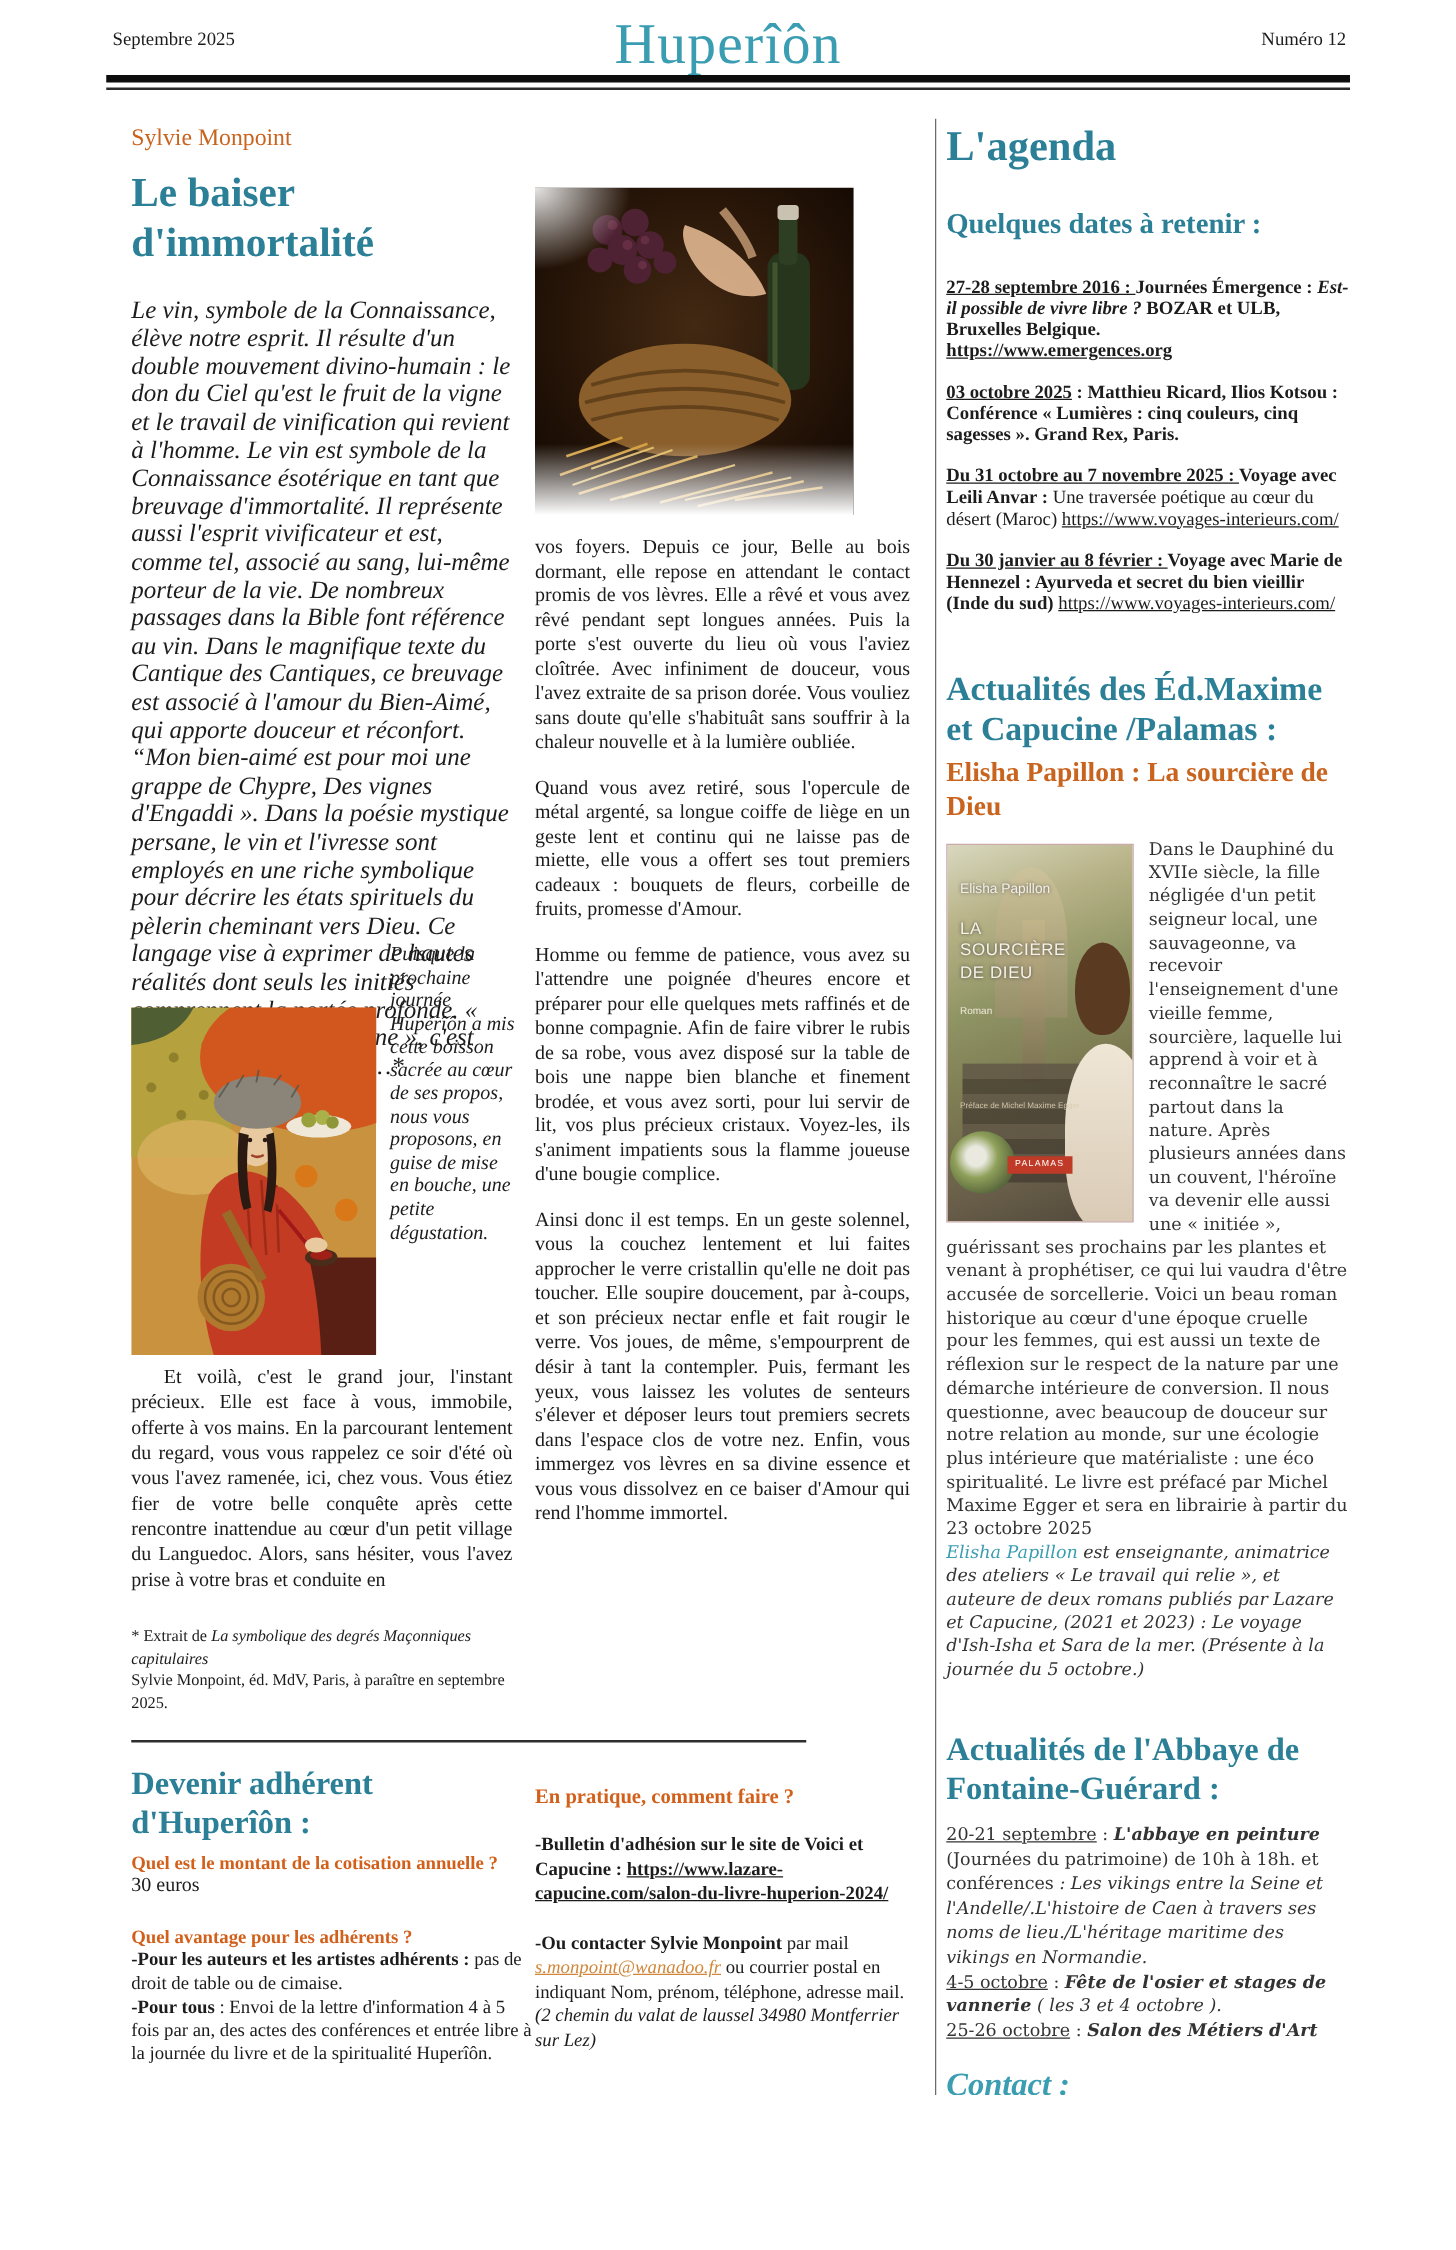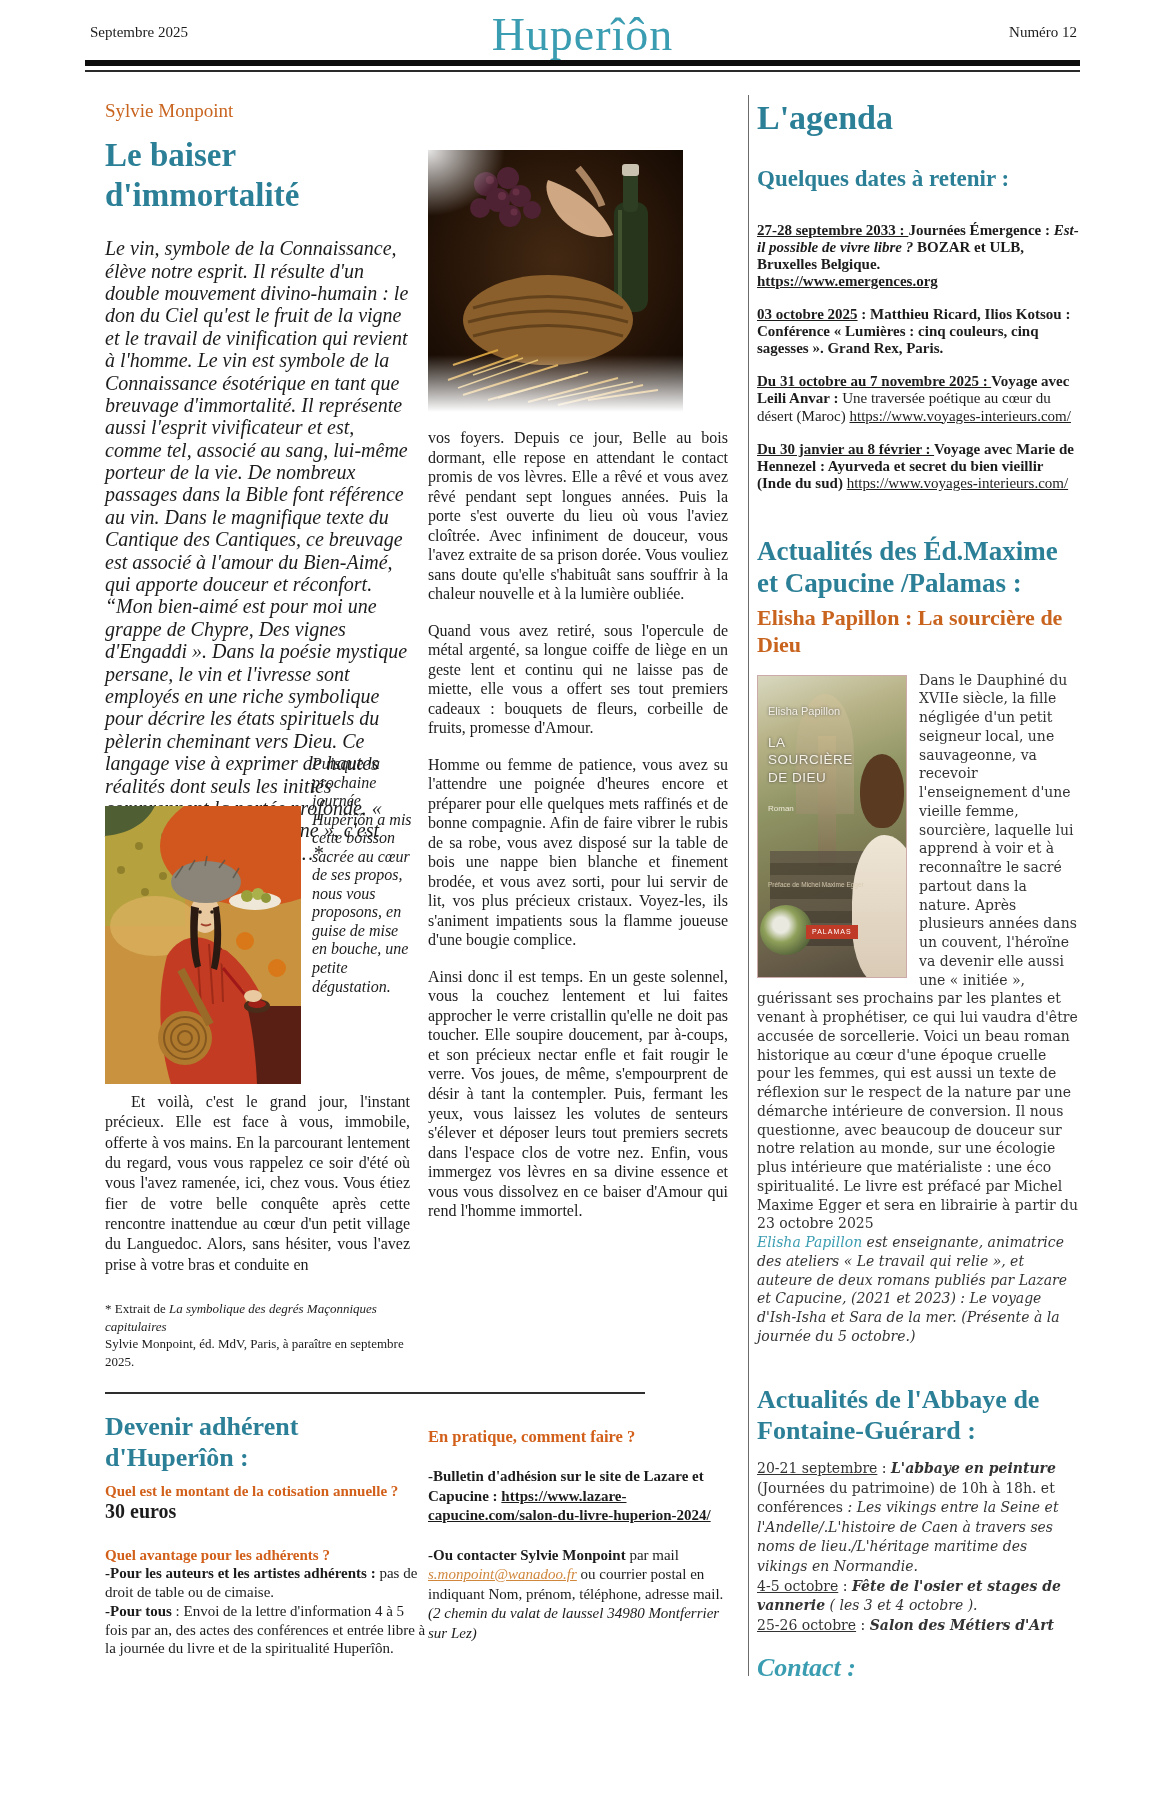--- a/index.html
+++ b/index.html
@@ -68,21 +68,21 @@
   .cover-title{position:absolute;left:10px;top:58px;width:95px;font-family:"Liberation Sans",sans-serif;font-size:13.5px;line-height:1.3;letter-spacing:.5px;color:#f6f2e6;text-shadow:0 0 3px #444}
   .cover-roman{position:absolute;left:10px;top:128px;font-family:"Liberation Sans",sans-serif;font-size:8px;color:#eee8d8}
   .cover-preface{position:absolute;left:10px;top:205px;font-family:"Liberation Sans",sans-serif;font-size:6.5px;color:#d9cdb2;opacity:.9}
   .cover-pub{position:absolute;left:48px;bottom:38px;background:#c03a28;color:#fff;font-family:"Liberation Sans",sans-serif;font-size:7px;letter-spacing:1px;padding:2px 6px}
 
   
   .h-rule-left{position:absolute;left:105px;top:1392px;width:540px;height:2px;background:#2e2e2e}
   .sec-adherent{position:absolute;left:105px;top:1412px;width:322px}
   .h-adherent{font-size:26px;font-weight:700;line-height:1.18;color:var(--teal)}
   .q-orange{margin-top:10px;font-size:15px;font-weight:700;color:#d2601a}
-  .a-bold{font-size:20px;font-weight:700}
+  .a-bold{font-size:16px;font-weight:400}
   .q-orange.second{margin-top:24px}
   .benefits{font-size:15px;line-height:1.25}
   .sec-pratique{position:absolute;left:428px;top:1427px;width:302px}
   .h-pratique{font-size:16.5px;font-weight:700;color:#d2601a}
   .pratique-p{margin-top:20px;font-size:15px;line-height:1.3}
 
   
   .footer-page{position:absolute;left:558px;top:1706px;font-size:16px;color:#222}
 
   
@@ -239,21 +239,21 @@
   <div class="col-mid">
     <p>vos foyers. Depuis ce jour, Belle au bois dormant, elle repose en attendant le contact promis de vos lèvres. Elle a rêvé et vous avez rêvé pendant sept longues années. Puis la porte s'est ouverte du lieu où vous l'aviez cloîtrée. Avec infiniment de douceur, vous l'avez extraite de sa prison dorée. Vous vouliez sans doute qu'elle s'habituât sans souffrir à la chaleur nouvelle et à la lumière oubliée.</p>
     <p>Quand vous avez retiré, sous l'opercule de métal argenté, sa longue coiffe de liège en un geste lent et continu qui ne laisse pas de miette, elle vous a offert ses tout premiers cadeaux : bouquets de fleurs, corbeille de fruits, promesse d'Amour.</p>
     <p>Homme ou femme de patience, vous avez su l'attendre une poignée d'heures encore et préparer pour elle quelques mets raffinés et de bonne compagnie. Afin de faire vibrer le rubis de sa robe, vous avez disposé sur la table de bois une nappe bien blanche et finement brodée, et vous avez sorti, pour lui servir de lit, vos plus précieux cristaux. Voyez-les, ils s'animent impatients sous la flamme joueuse d'une bougie complice.</p>
     <p>Ainsi donc il est temps. En un geste solennel, vous la couchez lentement et lui faites approcher le verre cristallin qu'elle ne doit pas toucher. Elle soupire doucement, par à-coups, et son précieux nectar enfle et fait rougir le verre. Vos joues, de même, s'empourprent de désir à tant la contempler. Puis, fermant les yeux, vous laissez les volutes de senteurs s'élever et déposer leurs tout premiers secrets dans l'espace clos de votre nez.  Enfin, vous immergez vos lèvres en sa divine essence et vous vous dissolvez en ce baiser d'Amour qui rend l'homme immortel.</p>
   </div>
 
   <div class="col-right">
     <h1 class="h-agenda">L'agenda</h1>
     <h2 class="h-dates">Quelques dates à retenir :</h2>
-    <p class="agenda-entry first"><span class="r-bu">27-28 septembre 2033 : </span><span class="r-b">Journées Émergence : </span><span class="r-bi">Est-il possible de vivre libre ? </span><span class="r-b">BOZAR et ULB, Bruxelles Belgique.</span><br><span class="r-bu">https://www.emergences.org</span></p>
+    <p class="agenda-entry first"><span class="r-bu">27-28 septembre 2016 : </span><span class="r-b">Journées Émergence : </span><span class="r-bi">Est-il possible de vivre libre ? </span><span class="r-b">BOZAR et ULB, Bruxelles Belgique.</span><br><span class="r-bu">https://www.emergences.org</span></p>
     <p class="agenda-entry"><span class="r-bu">03 octobre 2025</span><span class="r-b"> : Matthieu Ricard, Ilios Kotsou : Conférence « Lumières : cinq couleurs, cinq sagesses ». Grand Rex, Paris.</span></p>
     <p class="agenda-entry"><span class="r-bu">Du 31 octobre au 7 novembre 2025 : </span><span class="r-b">Voyage avec Leili Anvar</span><span class="r-b"> : </span><span>Une traversée poétique au cœur du désert (Maroc) </span><span class="r-u">https://www.voyages-interieurs.com/</span></p>
     <p class="agenda-entry"><span class="r-bu">Du 30 janvier au 8 février : </span><span class="r-b">Voyage avec Marie de Hennezel : Ayurveda et secret du bien vieillir (Inde du sud) </span><span class="r-u">https://www.voyages-interieurs.com/</span></p>
 
     <h2 class="h-lazare">Actualités des Éd.Maxime et Capucine /Palamas :</h2>
     <h3 class="h-elisha">Elisha Papillon : La sourcière de Dieu</h3>
 
     <div class="book-block">
       <div class="cover">
         <div class="cover-arch"></div>
@@ -284,21 +284,21 @@
   <div class="sec-adherent">
     <h2 class="h-adherent">Devenir adhérent d'Huperîôn :</h2>
     <div class="q-orange">Quel est le montant de la cotisation annuelle ?</div>
     <div class="a-bold">30 euros</div>
     <div class="q-orange second">Quel avantage pour les adhérents ?</div>
     <div class="benefits"><span class="r-b">-Pour les auteurs et les artistes adhérents : </span><span>pas de droit de table ou de cimaise.</span><br><span class="r-b">-Pour tous</span><span> : Envoi de la lettre d'information 4 à 5 fois par an, des actes des conférences et entrée libre à la journée du livre et de la spiritualité Huperîôn.</span></div>
   </div>
 
   <div class="sec-pratique">
     <h3 class="h-pratique">En pratique, comment faire ?</h3>
-    <p class="pratique-p"><span class="r-b">-Bulletin d'adhésion sur le site de Lazare et Capucine : </span><span class="r-bu">https://www.lazare-capucine.com/salon-du-livre-huperion-2024/</span></p>
+    <p class="pratique-p"><span class="r-b">-Bulletin d'adhésion sur le site de Voici et Capucine : </span><span class="r-bu">https://www.lazare-capucine.com/salon-du-livre-huperion-2024/</span></p>
     <p class="pratique-p"><span class="r-b">-Ou contacter Sylvie Monpoint</span><span> par mail </span><span class="r-olink">s.monpoint@wanadoo.fr</span><span> ou courrier postal en indiquant Nom, prénom, téléphone, adresse mail. </span><span class="r-i">(2 chemin du valat de laussel 34980 Montferrier sur Lez)</span></p>
   </div>
 
   <div class="rule-thick" style="left:110px;top:1708px;width:428px;height:6px"></div>
   <div class="rule-thin" style="left:110px;top:1718px;width:428px;height:2px"></div>
   <div class="footer-page">Page 4</div>
   <div class="rule-thick" style="left:648px;top:1706px;width:458px;height:7px"></div>
   <div class="rule-thin" style="left:648px;top:1717px;width:458px;height:2px"></div>
 
 </div>

